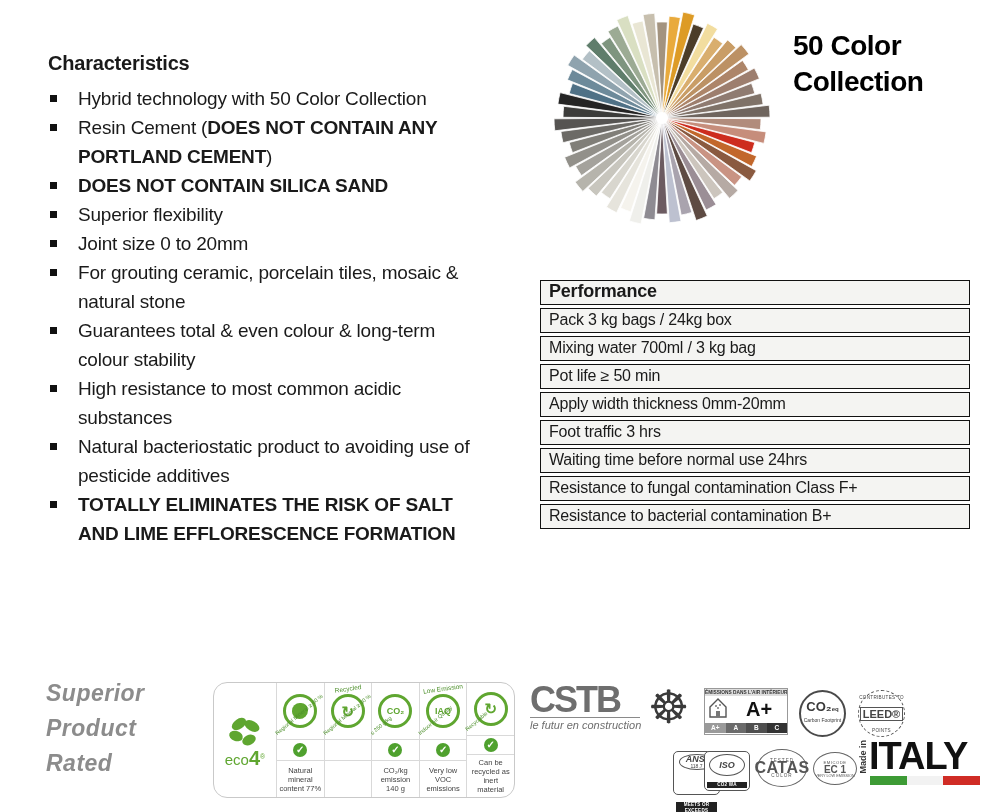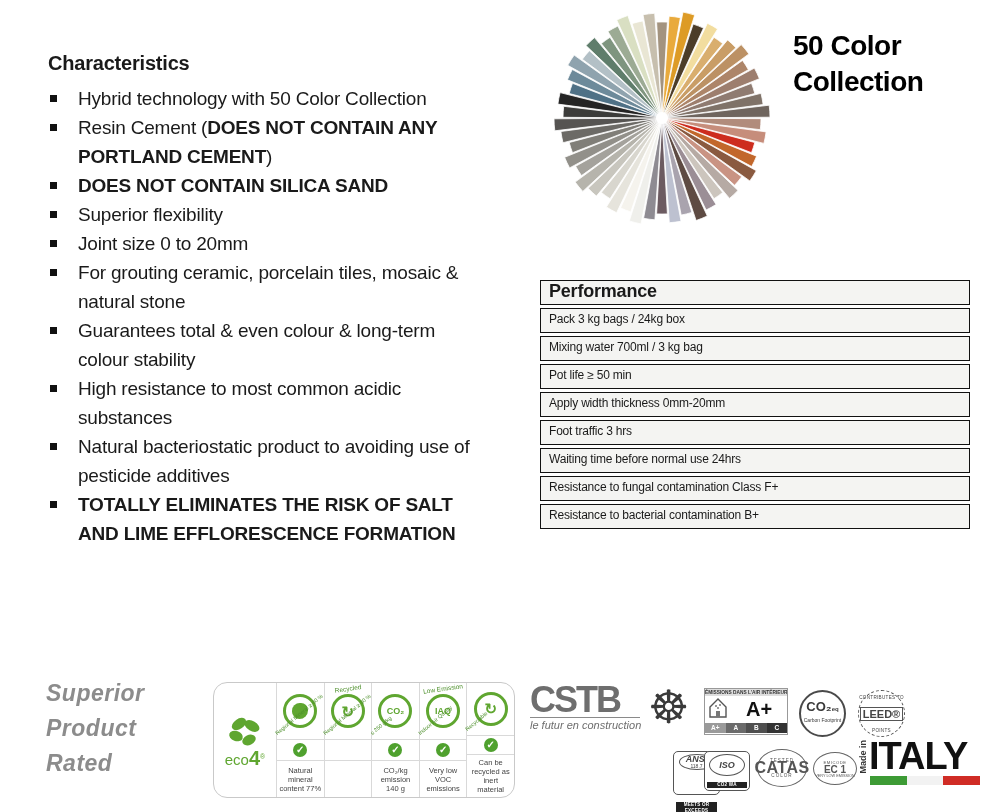--- a/index.html
+++ b/index.html
@@ -15,21 +15,21 @@
   .chars .b{font-weight:bold;}
 
   
   #wheel{position:absolute;left:550px;top:6px;}
   .fifty{position:absolute;left:793px;top:28px;font-size:28px;font-weight:bold;
          line-height:36px;letter-spacing:-0.5px;color:#000000;}
 
   
   .perf{position:absolute;left:540px;top:280px;width:430px;}
   .perf-row{box-sizing:border-box;height:25px;line-height:21px;border:1.6px solid #111;
-            background:#f4f4f2;padding-left:8px;font-size:12px;margin-bottom:3px;
+            background:#f4f4f2;padding-left:8px;font-size:16px;margin-bottom:3px;
             white-space:nowrap;overflow:hidden;letter-spacing:-0.2px;}
   .perf-head{font-weight:bold;font-size:18px;}
 
   
   .superior{position:absolute;left:46px;top:676px;font-size:23px;font-weight:bold;
             font-style:italic;color:#8c8c8c;line-height:35px;letter-spacing:0.5px;}
 
   
   .eco{position:absolute;left:213px;top:682px;width:302px;height:116px;border:1px solid #c9c9c9;
        border-radius:14px;display:flex;background:#fff;box-sizing:border-box;overflow:hidden;}

